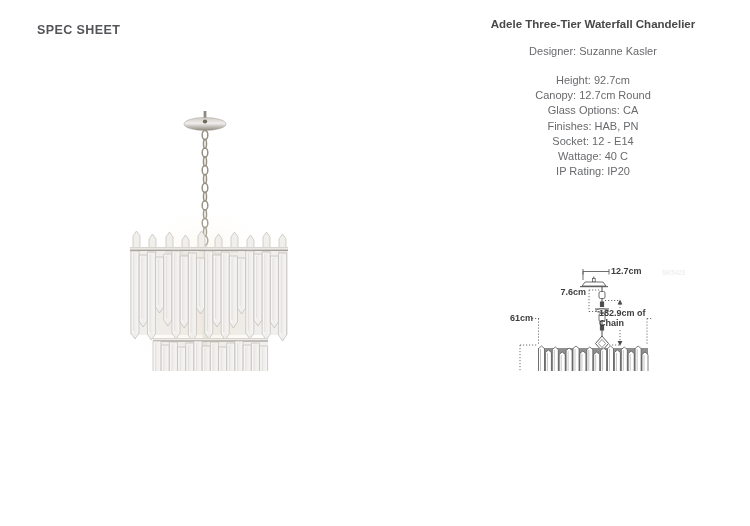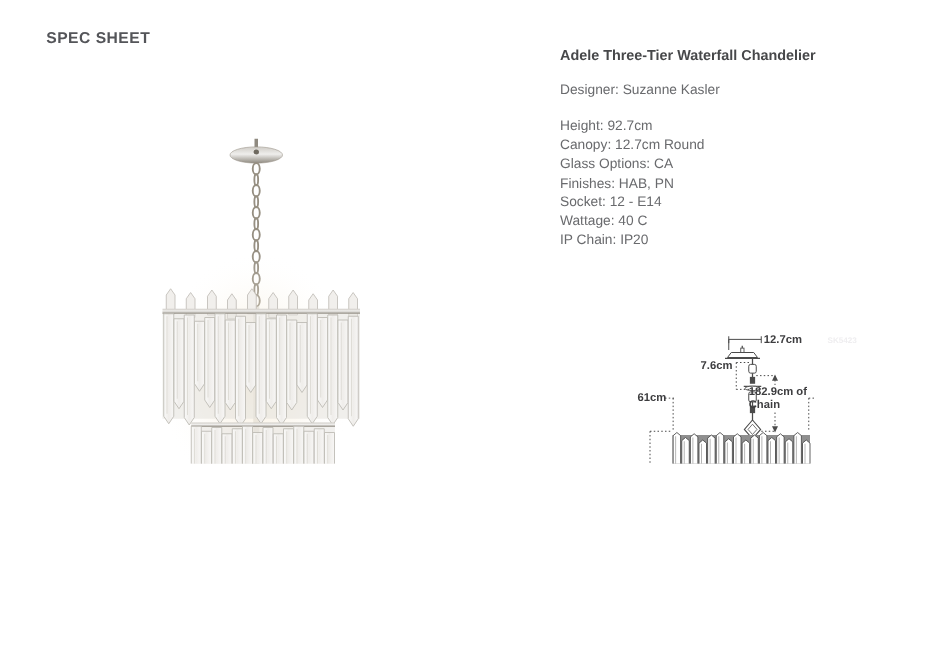--- a/index.html
+++ b/index.html
@@ -5,21 +5,21 @@
   html,body{margin:0;padding:0;background:#ffffff;}
   .canvas{
     position:relative;width:750px;height:371px;background:#ffffff;overflow:hidden;
     font-family:"Liberation Sans", sans-serif;
   }
   .page-title{
     position:absolute;left:37px;top:23px;margin:0;
     font-size:12.5px;font-weight:bold;letter-spacing:.4px;color:#545559;
   }
   
-  .info{position:absolute;left:448px;top:39px;width:290px;color:#696a6d;font-size:11px;}
+  .info{position:absolute;left:448px;top:18px;width:290px;color:#696a6d;font-size:11px;text-align:center;}
   .info .name{font-size:11.5px;font-weight:bold;color:#47484a;line-height:13px;}
   .info .item{margin-top:2px;line-height:13px;}
   .info .designer{margin-top:14px;line-height:13px;}
   .info .specs{margin-top:15px;}
   .info .spec-line{line-height:15.2px;}
   
   .photo{position:absolute;left:55px;top:105px;width:300px;height:420px;}
   
   .diagram{position:absolute;left:505px;top:255px;width:245px;height:271px;}
   .diagram .dlabel{
@@ -188,21 +188,21 @@
   <div class="info">
     <div class="name">Adele Three-Tier Waterfall Chandelier</div>
     <div class="designer">Designer: Suzanne Kasler</div>
     <div class="specs">
       <div class="spec-line">Height: 92.7cm</div>
       <div class="spec-line">Canopy: 12.7cm Round</div>
       <div class="spec-line">Glass Options: CA</div>
       <div class="spec-line">Finishes: HAB, PN</div>
       <div class="spec-line">Socket: 12 - E14</div>
       <div class="spec-line">Wattage: 40 C</div>
-      <div class="spec-line">IP Chain: IP20</div>
+      <div class="spec-line">IP Rating: IP20</div>
     </div>
   </div>
 
   <div class="diagram">
     <svg width="245" height="271" viewBox="0 0 245 271">
       <defs>
         <g id="dpa" fill="#ffffff" stroke="#4b4b4b" stroke-width="0.7">
           <path d="M0 2.5 L3 0 L6 2.5 V58 L3 64 L0 58 Z"></path>
             <line x1="2" y1="3" x2="2" y2="57" stroke="#8a8a8a" stroke-width="0.5"></line>
         </g>

